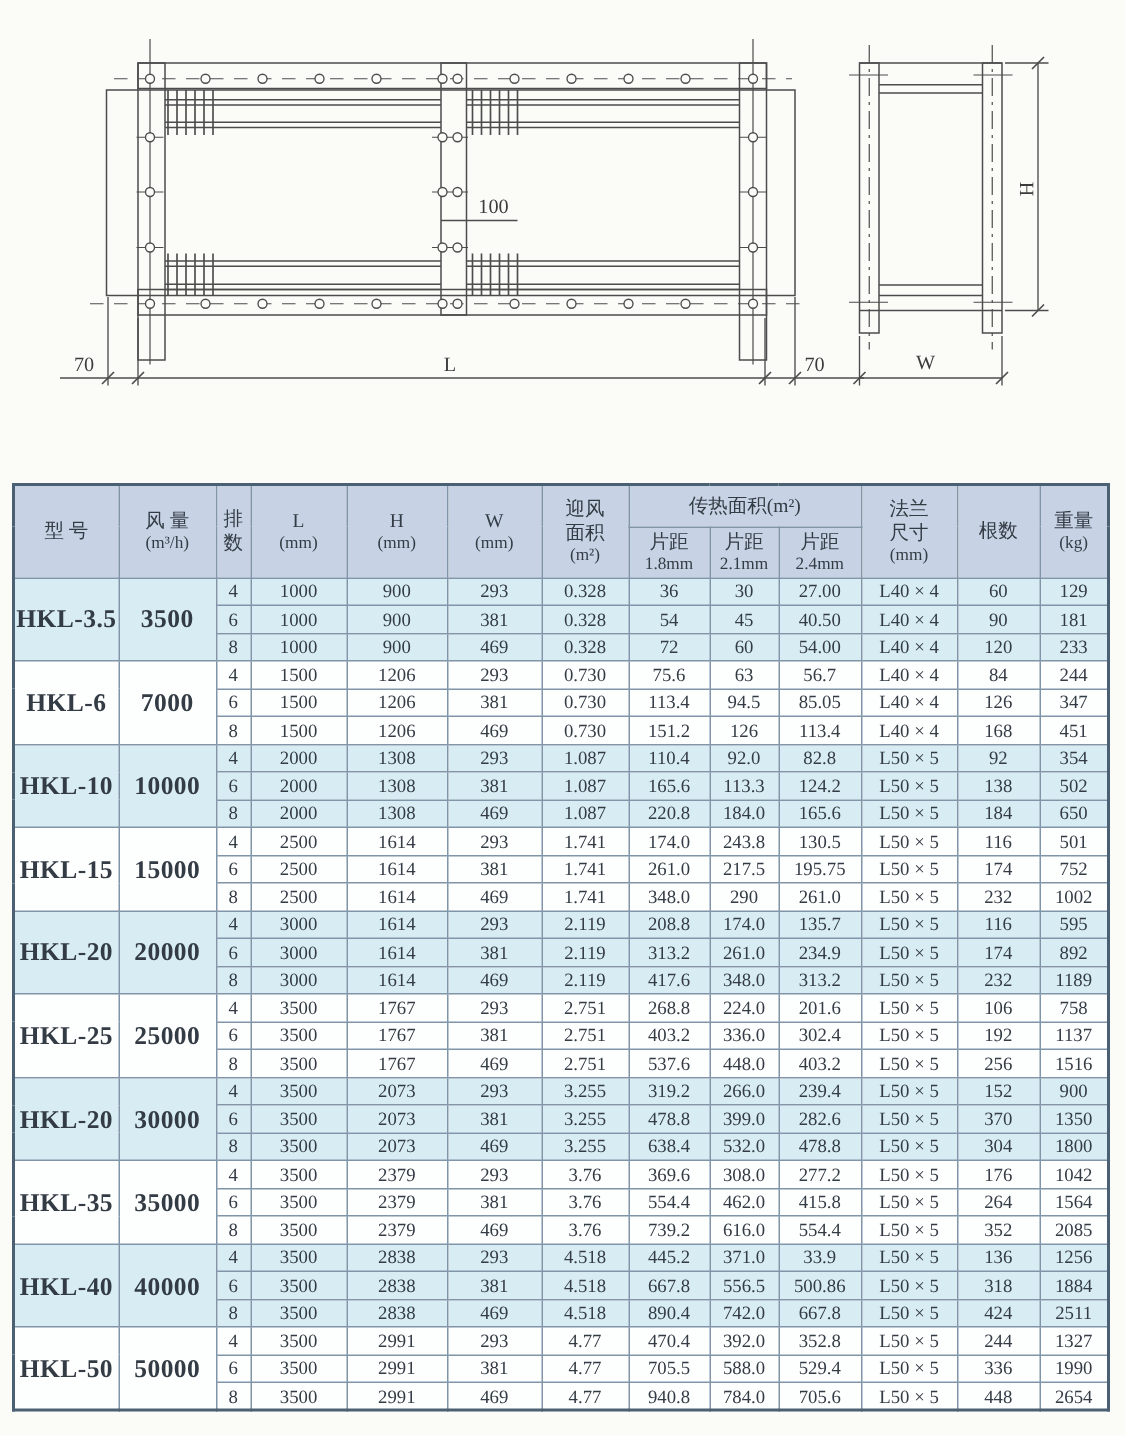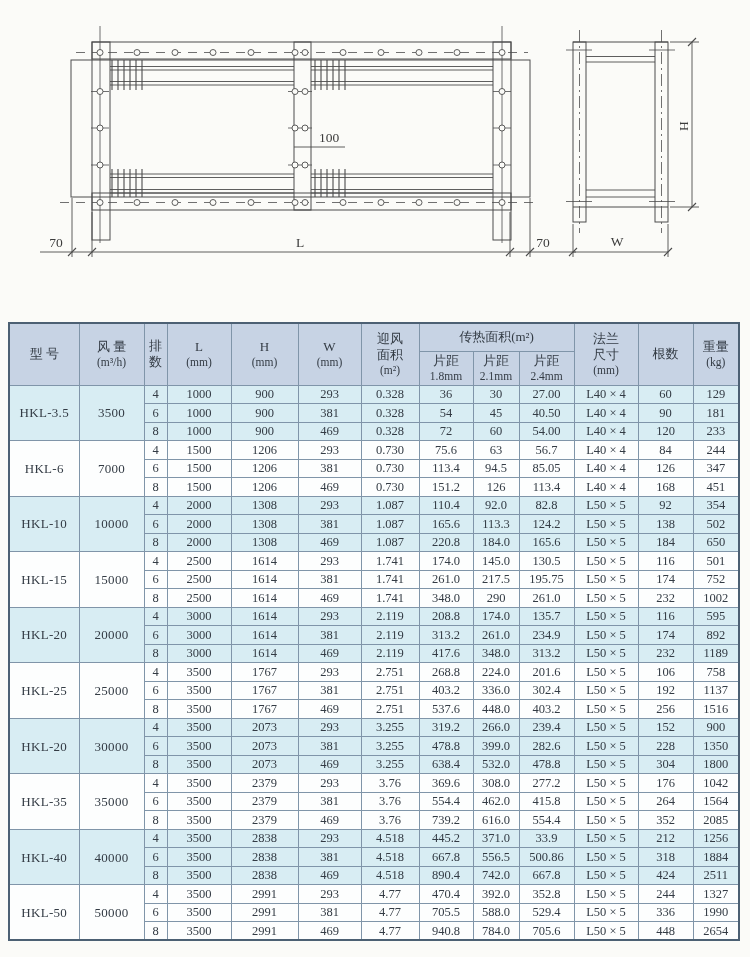--- a/index.html
+++ b/index.html
@@ -30,21 +30,21 @@
     font-weight:normal;font-size:13px;color:#26313d;
     line-height:1.22;
   }
   thead tr.h1{height:28px;}
   thead tr.h2{height:34px;}
   thead{border-bottom:1.5px solid #4c6073;}
   th .sm{font-size:11.5px;}
   tbody tr{height:18.53px;}
   tbody td{background:#fdfefe;line-height:1;}
   tbody tr.shade td{background:#d8edf3;}
-  tbody td.model,tbody td.airflow{font-size:13px;letter-spacing:.3px;}
+  tbody td.model,tbody td.airflow{font-size:17px;letter-spacing:.3px;font-weight:bold;}
 </style>
 </head>
 <body>
 
 <div class="page">
 
   <div class="drawing">
     <svg width="750" height="300" viewBox="0 0 750 300">
       <g stroke="#4c4c4c" stroke-width="1" fill="none">
 
@@ -361,21 +361,21 @@
         </tr>
         <tr>
           <td rowspan="3" class="model">HKL-15</td>
           <td rowspan="3" class="airflow">15000</td>
           <td>4</td>
           <td>2500</td>
           <td>1614</td>
           <td>293</td>
           <td>1.741</td>
           <td>174.0</td>
-          <td>145.0</td>
+          <td>243.8</td>
           <td>130.5</td>
           <td>L50 × 5</td>
           <td>116</td>
           <td>501</td>
         </tr>
         <tr>
           <td>6</td>
           <td>2500</td>
           <td>1614</td>
           <td>381</td>
@@ -500,21 +500,21 @@
         <tr class="shade">
           <td>6</td>
           <td>3500</td>
           <td>2073</td>
           <td>381</td>
           <td>3.255</td>
           <td>478.8</td>
           <td>399.0</td>
           <td>282.6</td>
           <td>L50 × 5</td>
-          <td>228</td>
+          <td>370</td>
           <td>1350</td>
         </tr>
         <tr class="shade">
           <td>8</td>
           <td>3500</td>
           <td>2073</td>
           <td>469</td>
           <td>3.255</td>
           <td>638.4</td>
           <td>532.0</td>
@@ -569,21 +569,21 @@
           <td rowspan="3" class="airflow">40000</td>
           <td>4</td>
           <td>3500</td>
           <td>2838</td>
           <td>293</td>
           <td>4.518</td>
           <td>445.2</td>
           <td>371.0</td>
           <td>33.9</td>
           <td>L50 × 5</td>
-          <td>212</td>
+          <td>136</td>
           <td>1256</td>
         </tr>
         <tr class="shade">
           <td>6</td>
           <td>3500</td>
           <td>2838</td>
           <td>381</td>
           <td>4.518</td>
           <td>667.8</td>
           <td>556.5</td>

